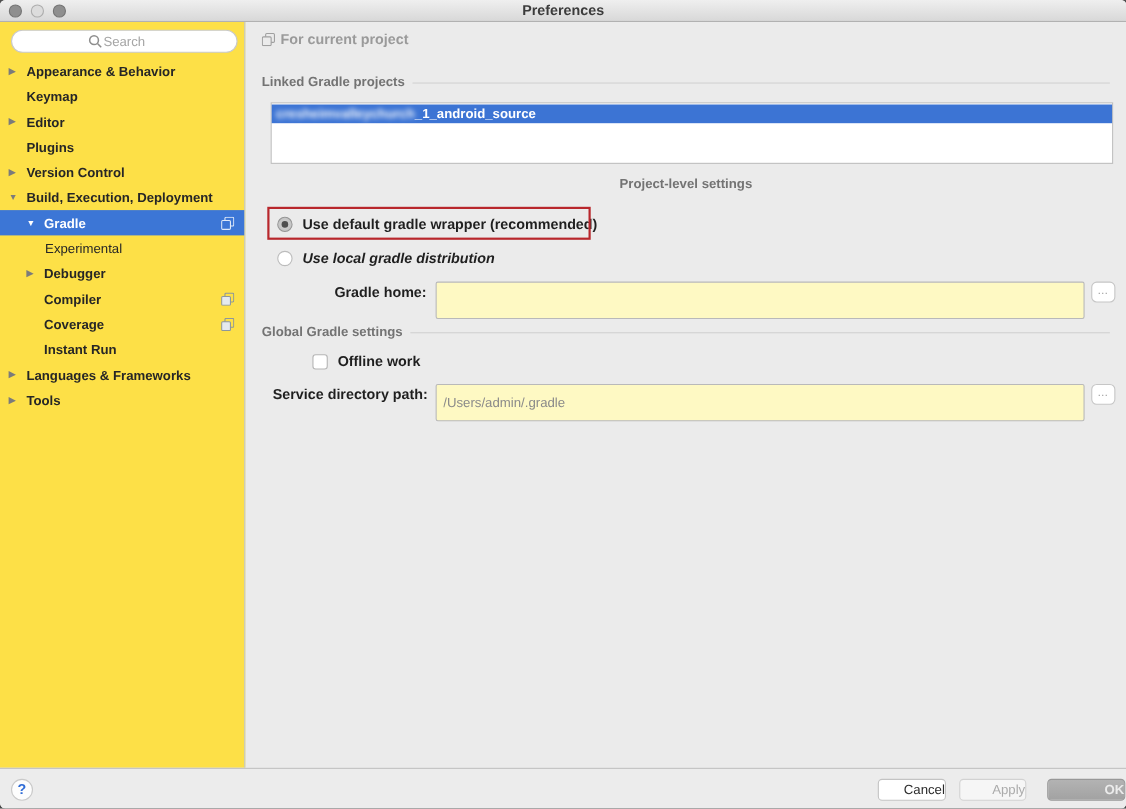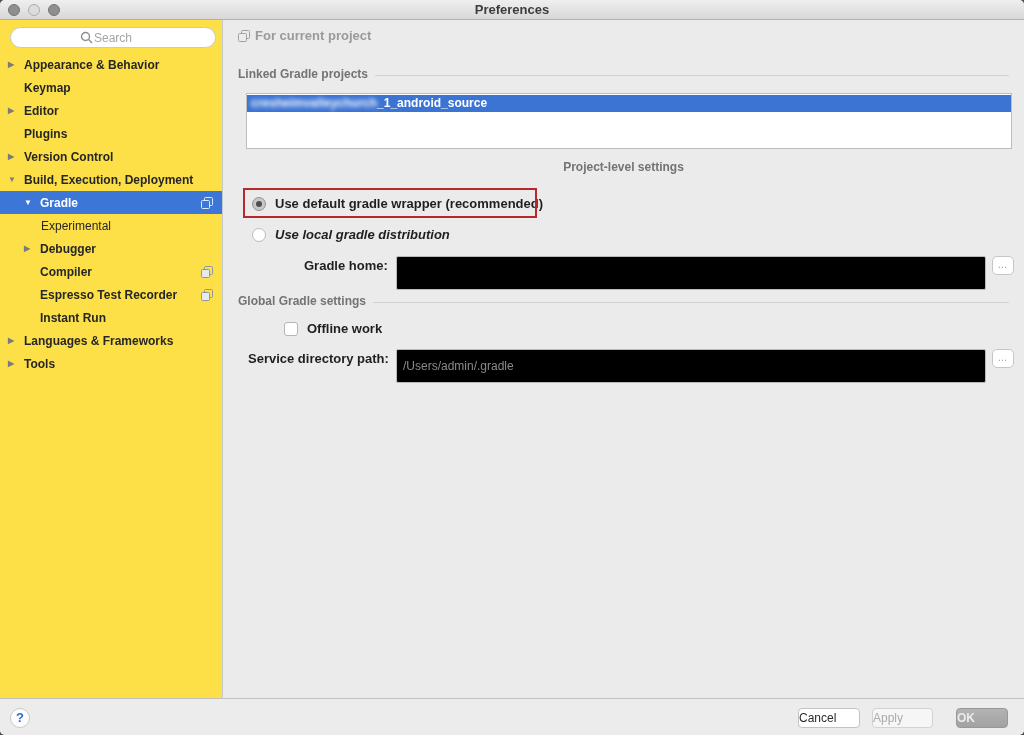--- a/index.html
+++ b/index.html
@@ -65,45 +65,45 @@
                font-size:13px; font-weight:600; color:#1f1f1f; }
   .rr1 { top:176px; } .rr2 { top:207px;font-style:italic; }
   .radio { width:14px; height:14px; border-radius:50%; position:relative; }
   .radio.on { background:radial-gradient(#d4d4d4,#bdbdbd); border:1px solid #949494; }
   .radio.on::after { content:""; position:absolute; inset:3px; border-radius:50%; background:#4e4e4e; }
   .radio.off { background:#fff; border:1px solid #bcbcbc; }
 
   .fld-label { position:absolute; font-size:13px; font-weight:600; color:#1f1f1f; }
   .lbl-home { left:36px; top:238px;margin-left:44px; }
   .lbl-service { left:24px; top:331px; }
-  .txt { position:absolute; left:172px; width:590px; height:19px; background:#000000;
+  .txt { position:absolute; left:172px; width:590px; height:19px; background:#fef9c3;
          border:1px solid #b9b9b9; border-radius:2px; font-size:12px; padding:16px 6px;
          outline:none; font-family:"Liberation Sans",sans-serif; }
   .txt-home { top:236px; color:#333; }
   .txt-service { top:329px; color:#8a8a8a; }
   .dots { position:absolute; left:768px; width:22px; height:19px; background:#fff;
           border:1px solid #c6c6c6; border-radius:5px; color:#9a9a9a; font-size:10px;
           line-height:16px; text-align:center; letter-spacing:1px; cursor:default; }
   .dots-home { top:236px; } .dots-service { top:329px; }
 
   .check-row { position:absolute; left:32px; top:301px; display:flex; align-items:center; gap:9px;
                font-size:13px; font-weight:600; color:#1f1f1f;margin-left:28px; }
   .checkbox { width:14px; height:14px; background:#fff; border:1px solid #b5b5b5; border-radius:3px; }
 
   
   .footer { position:absolute; left:0; right:0; bottom:0; height:37px;
             background:#ececec; border-top:1px solid #c1c1c1; }
   .help { position:absolute; left:10px; top:9px; width:20px; height:20px; border-radius:50%;
           background:#fdfdfd; border:1px solid #c9c9c9; color:#2e6bd6; font-size:13px;
           font-weight:700; text-align:center; line-height:18px; cursor:default; }
   .btn { position:absolute; top:9px; height:20px; border-radius:4px; font-size:12px;
-         text-align:left; line-height:18px; cursor:default; }
+         text-align:right; line-height:18px; cursor:default; }
   .btn-cancel { right:164px; width:62px; background:#fff; border:1px solid #c3c3c3; color:#2b2b2b; }
   .btn-apply  { right:91px;  width:61px; background:#f6f6f6; border:1px solid #d2d2d2; color:#ababab; }
-  .btn-ok     { right:16px;  width:52px; background:linear-gradient(#b3b3b3,#a2a2a2);
+  .btn-ok     { right:1px;  width:71px; background:linear-gradient(#b3b3b3,#a2a2a2);
                 border:1px solid #989898; color:#ebebeb; font-weight:600; }
 
   svg { display:block; }
 </style>
 </head>
 <body>
 
 <div class="window">
 
   <div class="titlebar">
@@ -173,21 +173,21 @@
         <span>Compiler</span>
         <span class="badge">
           <svg width="12" height="12" viewBox="0 0 12 12">
             <rect x="3.5" y="0.5" width="8" height="8" rx="1" fill="none" stroke="currentColor"></rect>
             <rect x="0.5" y="3.5" width="8" height="8" rx="1" fill="#e5eaee" stroke="currentColor"></rect>
           </svg>
         </span>
       </div>
       <div class="row lvl1">
         <span class="arrow"></span>
-        <span>Espresso Test Recorder</span>
+        <span>Coverage</span>
         <span class="badge">
           <svg width="12" height="12" viewBox="0 0 12 12">
             <rect x="3.5" y="0.5" width="8" height="8" rx="1" fill="none" stroke="currentColor"></rect>
             <rect x="0.5" y="3.5" width="8" height="8" rx="1" fill="#e5eaee" stroke="currentColor"></rect>
           </svg>
         </span>
       </div>
       <div class="row lvl1">
         <span class="arrow"></span>
         <span>Instant Run</span>

